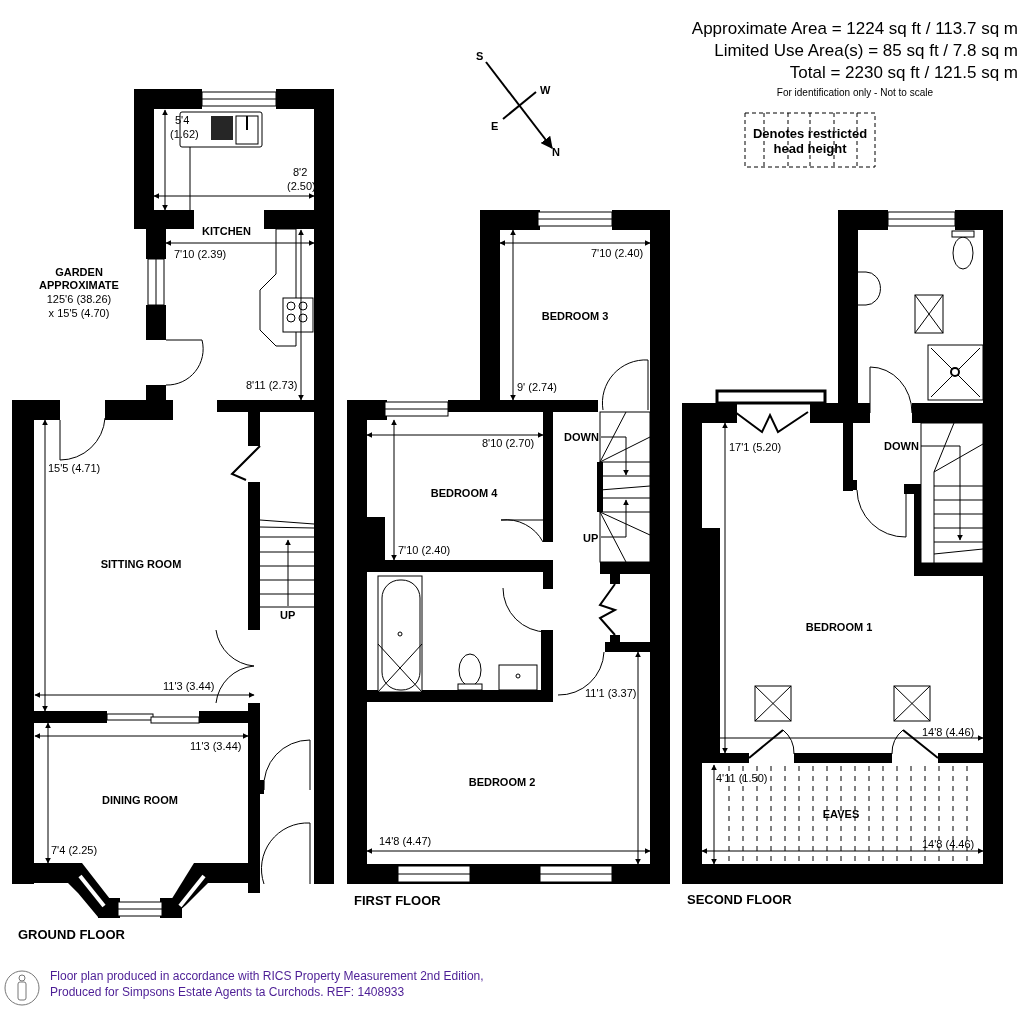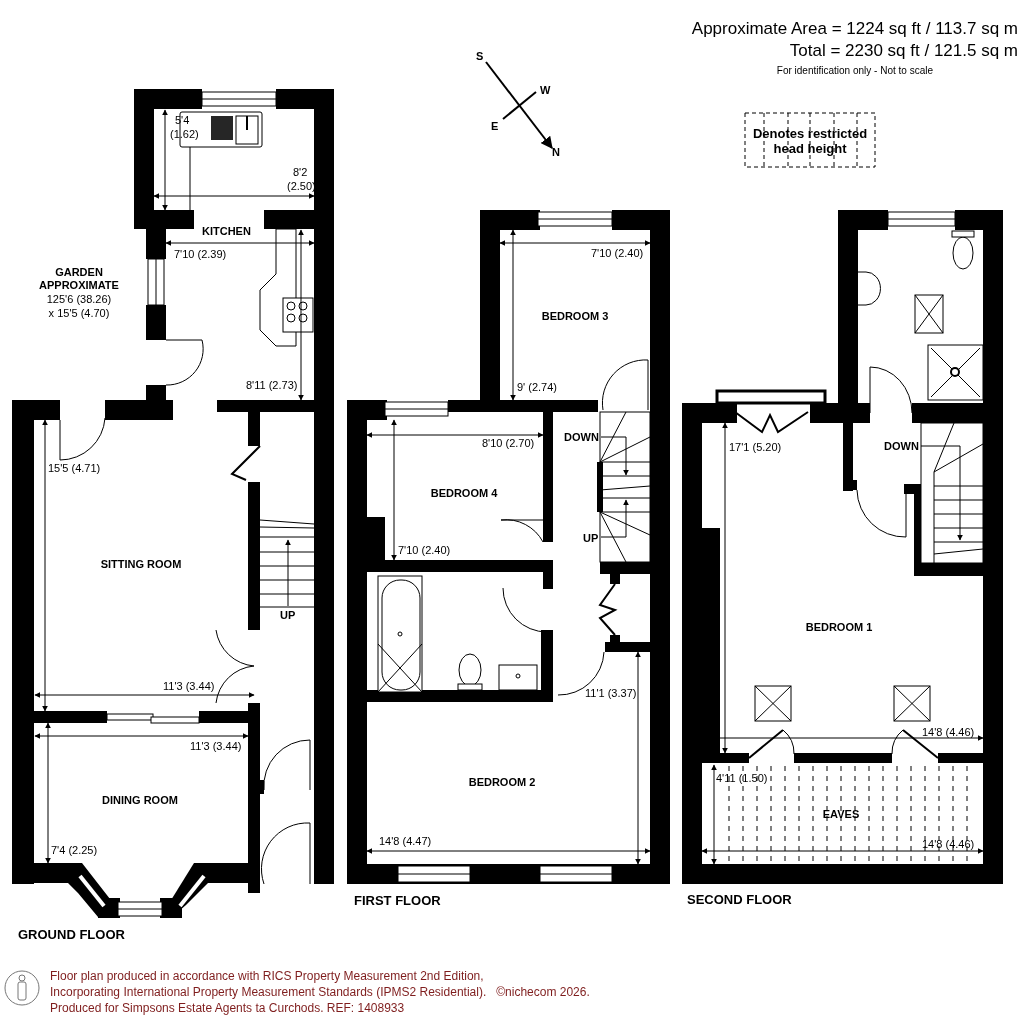--- a/index.html
+++ b/index.html
@@ -4,29 +4,30 @@
 <style>
   html, body { margin:0; padding:0; background:#ffffff; }
   body { width:1024px; height:1018px; position:relative; overflow:hidden; font-family:"Liberation Sans", sans-serif; color:#000; }
   .area-block { position:absolute; right:6px; top:18px; text-align:right; }
   .area-line { font-size:17px; line-height:22px; white-space:nowrap; }
   .area-note { font-size:10px; margin-top:3px;text-align:center; }
   svg#plan { position:absolute; left:0; top:0; }
   .lbl { font-family:"Liberation Sans", sans-serif; font-weight:bold; font-size:11px; }
   .dim { font-family:"Liberation Sans", sans-serif; font-size:11px; }
   .floor { font-family:"Liberation Sans", sans-serif; font-weight:bold; font-size:13px; }
-  .footer { position:absolute; left:50px; top:968px; font-size:12px; line-height:16px; color:#7f1d1d; }
+  .footer { position:absolute; left:50px; top:968px; font-size:12px; line-height:16px; color:#4c1d95; }
   .footer span.copy { margin-left:10px; }
   .person-icon { position:absolute; left:3px; top:966px; width:38px; height:44px; }
 </style>
 </head>
 <body>
 
 <div class="area-block">
   <div class="area-line">Approximate Area = 1224 sq ft / 113.7 sq m</div>
+  <div class="area-line">Limited Use Area(s) = 85 sq ft / 7.8 sq m</div>
   <div class="area-line">Total = 2230 sq ft / 121.5 sq m</div>
   <div class="area-note">For identification only - Not to scale</div>
 </div>
 
 <svg id="plan" width="1024" height="1018" viewBox="0 0 1024 1018" xmlns="http://www.w3.org/2000/svg">
   <defs>
     <marker id="arr" viewBox="0 0 10 10" refX="9" refY="5" markerWidth="6" markerHeight="6" orient="auto-start-reverse">
       <path d="M0,0 L10,5 L0,10 z" fill="#000"></path>
     </marker>
   </defs>
@@ -355,15 +356,14 @@
 </svg>
 
 <svg class="person-icon" viewBox="0 0 38 44">
   <circle cx="19" cy="22" r="17" fill="none" stroke="#777" stroke-width="1"></circle>
   <circle cx="19" cy="12" r="3" fill="none" stroke="#777"></circle>
   <rect x="15" y="16" width="8" height="18" rx="2" fill="none" stroke="#777"></rect>
 </svg>
 
 <div class="footer">
   <div>Floor plan produced in accordance with RICS Property Measurement 2nd Edition,</div>
-  <div><span>Incorporating International Property Measurement Standards (IPMS2 Residential).</span><span class="copy">©nichecom 2026.</span></div>
   <div>Produced for Simpsons Estate Agents ta Curchods.   REF: 1408933</div>
 </div>
 
 </body></html>

